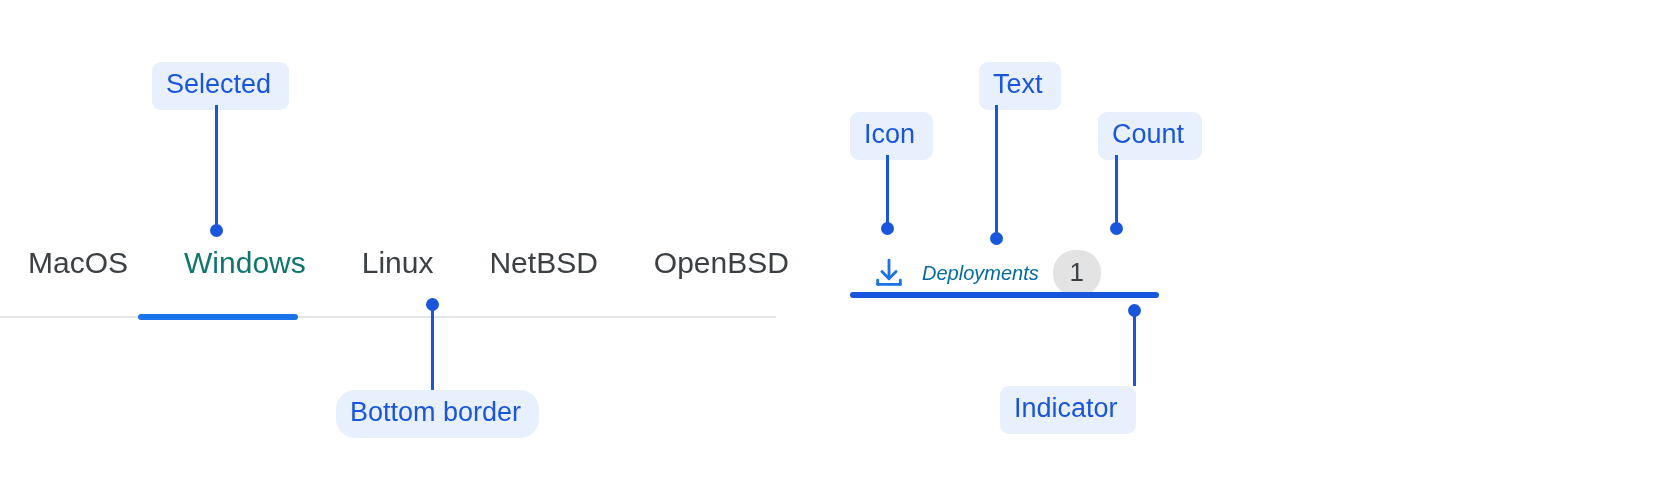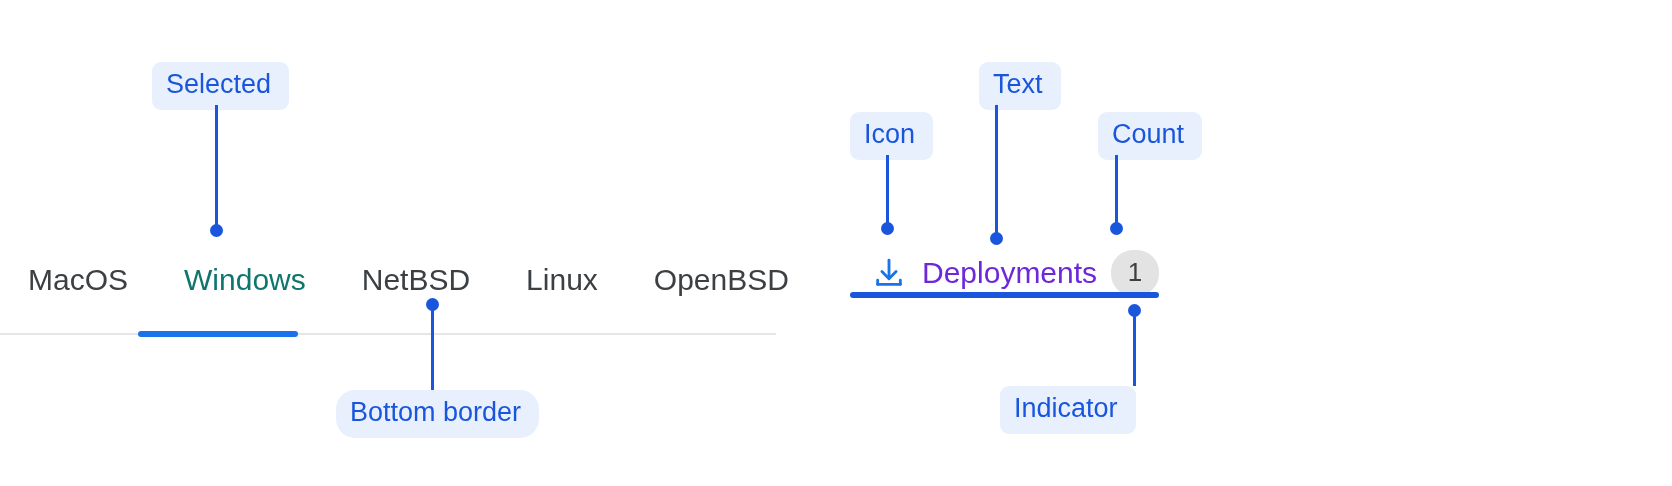--- a/index.html
+++ b/index.html
@@ -39,21 +39,21 @@
     width: 13px;
     height: 13px;
     border-radius: 50%;
     background: #1A56DB;
   }
 
   
   #left-tabs {
     position: absolute;
     left: 0px;
-    top: 265px;
+    top: 248px;
     width: 776px;
     height: 72px;
   }
   #left-tabs .tabstrip {
     position: absolute;
     left: 0;
     top: 0;
     height: 69px;
     display: flex;
     align-items: flex-start;
@@ -103,25 +103,26 @@
     align-items: center;
     height: 56px;
   }
   #right-tab .dl-icon {
     width: 34px;
     height: 34px;
     display: block;
     margin-right: 16px;
   }
   #right-tab .tab-text {
-    font-size: 30px;
+    font-size: 20px;
     line-height: 1;
-    color: #6d28d9;
+    color: #0369a1;
     white-space: nowrap;
     font-family: "Liberation Sans", sans-serif;
+    font-style: italic;
   }
   #right-tab .count-badge {
     margin-left: 14px;
     background: #E3E3E4;
     color: #3C4043;
     font-size: 26px;
     line-height: 1;
     min-width: 22px;
     text-align: center;
     padding: 9px 13px 11px 13px;
@@ -142,22 +143,22 @@
 <body>
 
 <div class="anno-label" style="left:152px; top:62px;">Selected</div>
 <div class="anno-line" style="left:215px; top:105px; height:124px;"></div>
 <div class="anno-dot" style="left:210px; top:224px;"></div>
 
 <div id="left-tabs">
   <div class="tabstrip">
     <div class="tab-item">MacOS</div>
     <div class="tab-item selected">Windows</div>
+    <div class="tab-item">Linux</div>
     <div class="tab-item">NetBSD</div>
-    <div class="tab-item">Linux</div>
     <div class="tab-item">OpenBSD</div>
   </div>
   <div class="divider"></div>
   <div class="tab-indicator"></div>
 </div>
 
 <div class="anno-dot" style="left:426px; top:298px;"></div>
 <div class="anno-line" style="left:431px; top:304px; height:86px;"></div>
 <div class="anno-label" style="left:336px; top:390px;border-radius:19px;">Bottom border</div>
 

